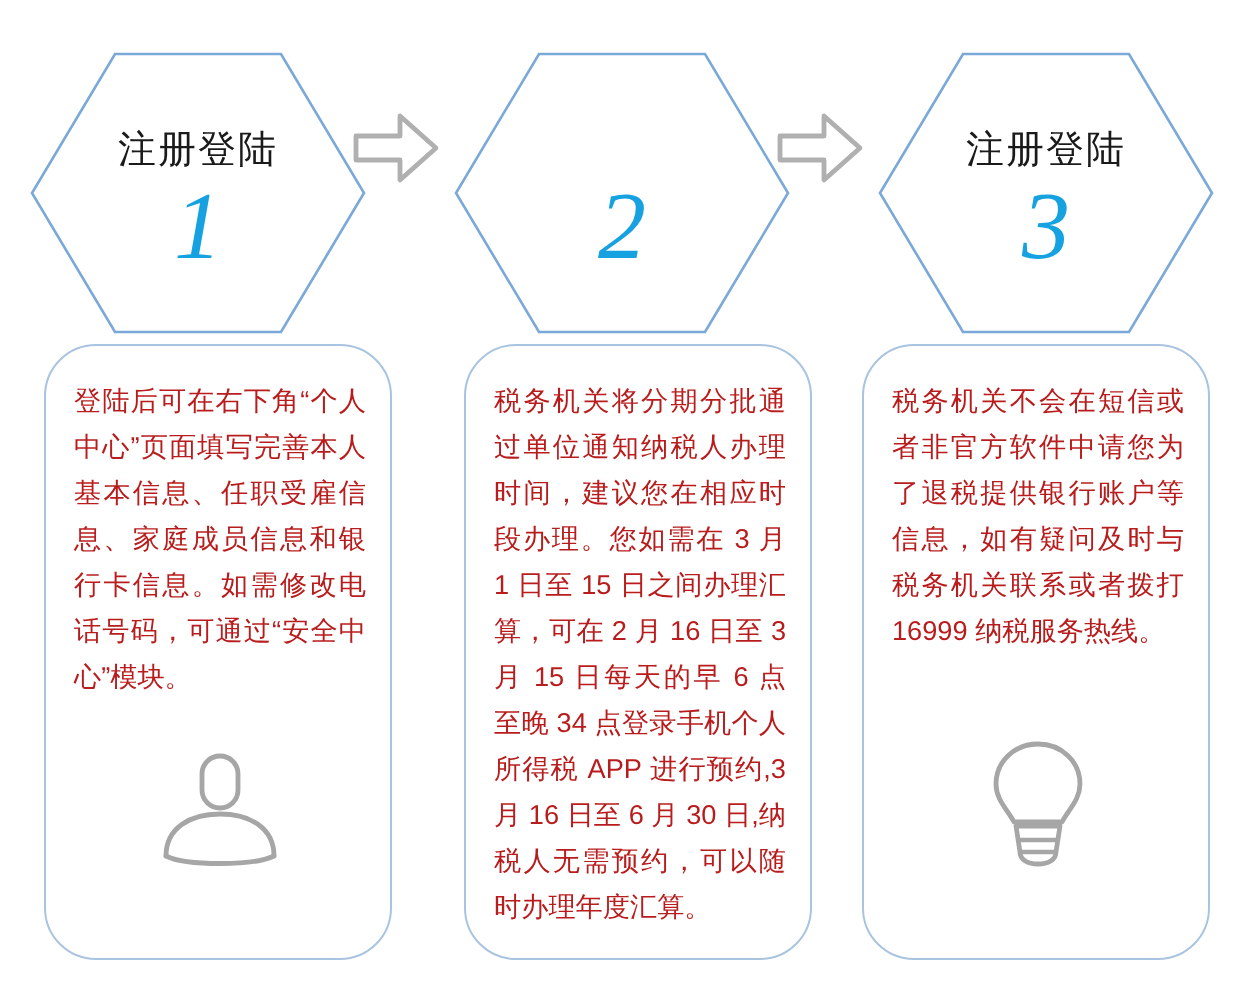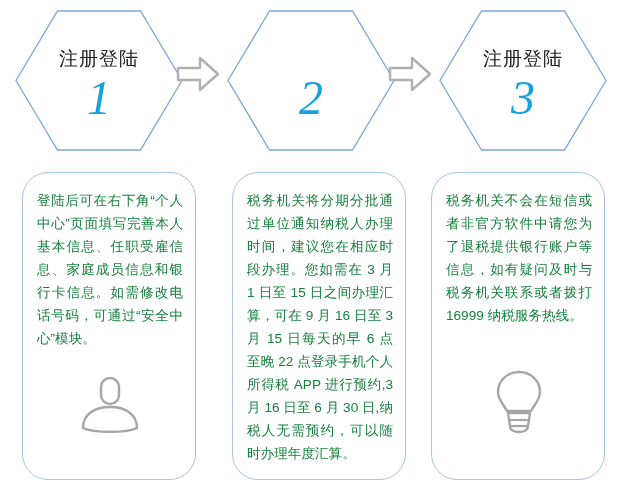--- a/index.html
+++ b/index.html
@@ -23,21 +23,21 @@
   
   .hex-row {
     position: absolute;
     left: 0;
     top: 0;
     width: 623px;
     height: 160px;
   }
   .hex {
     position: absolute;
-    top: 8px;
+    top: 24px;
     width: 170px;
     height: 145px;
   }
   .hex svg {
     position: absolute;
     left: 0;
     top: 0;
     width: 170px;
     height: 145px;
   }
@@ -94,21 +94,21 @@
   #card2 { left: 232px; }
   #card3 { left: 431px; }
 
   .card-text {
     position: absolute;
     left: 14px;
     top: 14px;
     width: 146px;
     font-size: 13.6px;
     line-height: 23px;
-    color: #15803d;
+    color: #b91c1c;
     text-align: justify;
     text-justify: inter-ideograph;
     font-family: "Liberation Sans", "DejaVu Sans", sans-serif;
   }
   #card1 .card-text { top: 16px; }
   #card2 .card-text { top: 16px; }
   #card3 .card-text { top: 16px; }
 
   .icon-person { position: absolute; left: 56px; top: 203px; }
   .icon-bulb   { position: absolute; left: 60px; top: 196px; }
@@ -160,21 +160,21 @@
   <div class="card" id="card1">
     <div class="card-text">登陆后可在右下角“个人中心”页面填写完善本人基本信息、任职受雇信息、家庭成员信息和银行卡信息。如需修改电话号码，可通过“安全中心”模块。</div>
     <svg class="icon-person" width="62" height="58" viewBox="0 0 62 58">
       <rect x="22" y="2" width="18" height="26" rx="9" ry="9" fill="none" stroke="#a6a6a6" stroke-width="2.4"></rect>
       <path d="M4 52 C4 38 16 31 31 31 C46 31 58 38 58 52" fill="none" stroke="#a6a6a6" stroke-width="2.4" stroke-linecap="round"></path>
       <path d="M4 52 C14 57 48 57 58 52" fill="none" stroke="#a6a6a6" stroke-width="2.4" stroke-linecap="round"></path>
     </svg>
   </div>
 
   <div class="card" id="card2">
-    <div class="card-text">税务机关将分期分批通过单位通知纳税人办理时间，建议您在相应时段办理。您如需在 3 月 1 日至 15 日之间办理汇算，可在 9 月 16 日至 3 月 15 日每天的早 6 点至晚 22 点登录手机个人所得税 APP 进行预约,3 月 16 日至 6 月 30 日,纳税人无需预约，可以随时办理年度汇算。</div>
+    <div class="card-text">税务机关将分期分批通过单位通知纳税人办理时间，建议您在相应时段办理。您如需在 3 月 1 日至 15 日之间办理汇算，可在 2 月 16 日至 3 月 15 日每天的早 6 点至晚 34 点登录手机个人所得税 APP 进行预约,3 月 16 日至 6 月 30 日,纳税人无需预约，可以随时办理年度汇算。</div>
   </div>
 
   <div class="card" id="card3">
     <div class="card-text">税务机关不会在短信或者非官方软件中请您为了退税提供银行账户等信息，如有疑问及时与税务机关联系或者拨打 16999 纳税服务热线。</div>
     <svg class="icon-bulb" width="54" height="66" viewBox="0 0 54 66">
       <path d="M27 3 C15 3 6 12 6 23 C6 31 12 36 15 42 L39 42 C42 36 48 31 48 23 C48 12 39 3 27 3 Z" fill="none" stroke="#a6a6a6" stroke-width="2.4" stroke-linejoin="round"></path>
       <path d="M16 44 L38 44 L36 57 C36 61 32 63 27 63 C22 63 18 61 18 57 Z" fill="none" stroke="#a6a6a6" stroke-width="2.4" stroke-linejoin="round"></path>
       <line x1="17" y1="51" x2="37" y2="51" stroke="#a6a6a6" stroke-width="2.2"></line>
       <line x1="18" y1="57" x2="36" y2="57" stroke="#a6a6a6" stroke-width="2.2"></line>
     </svg>

